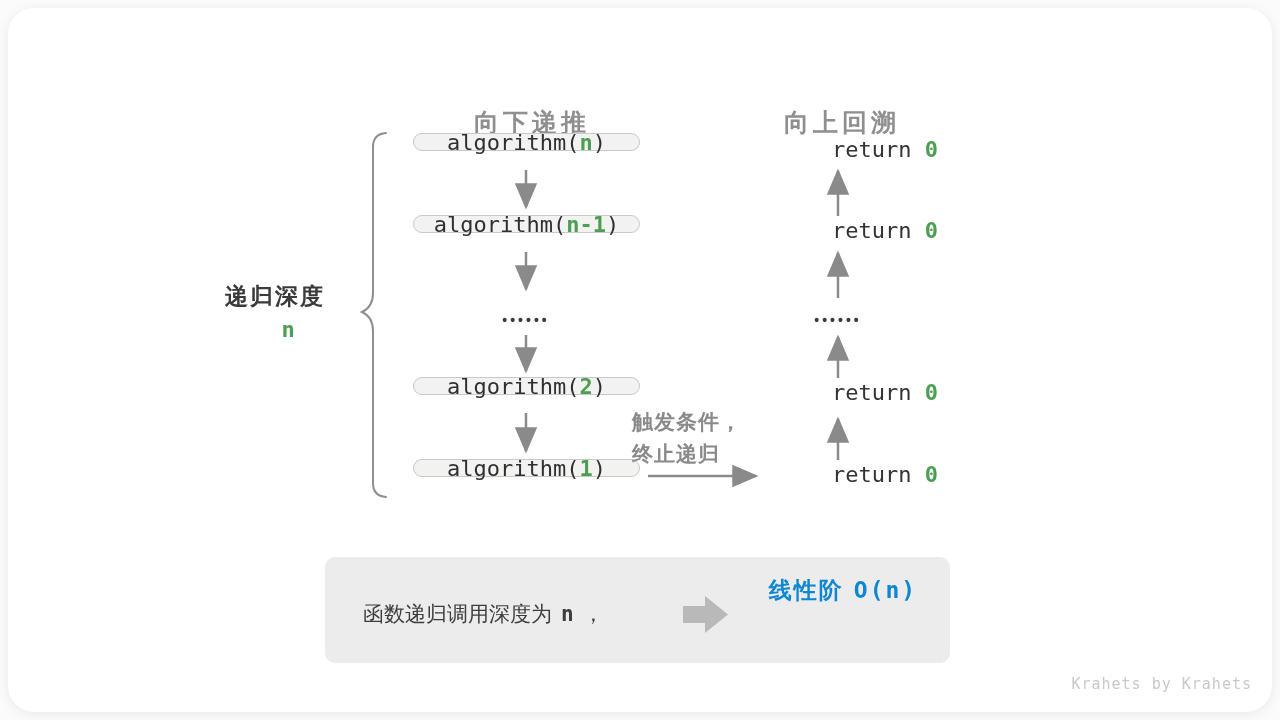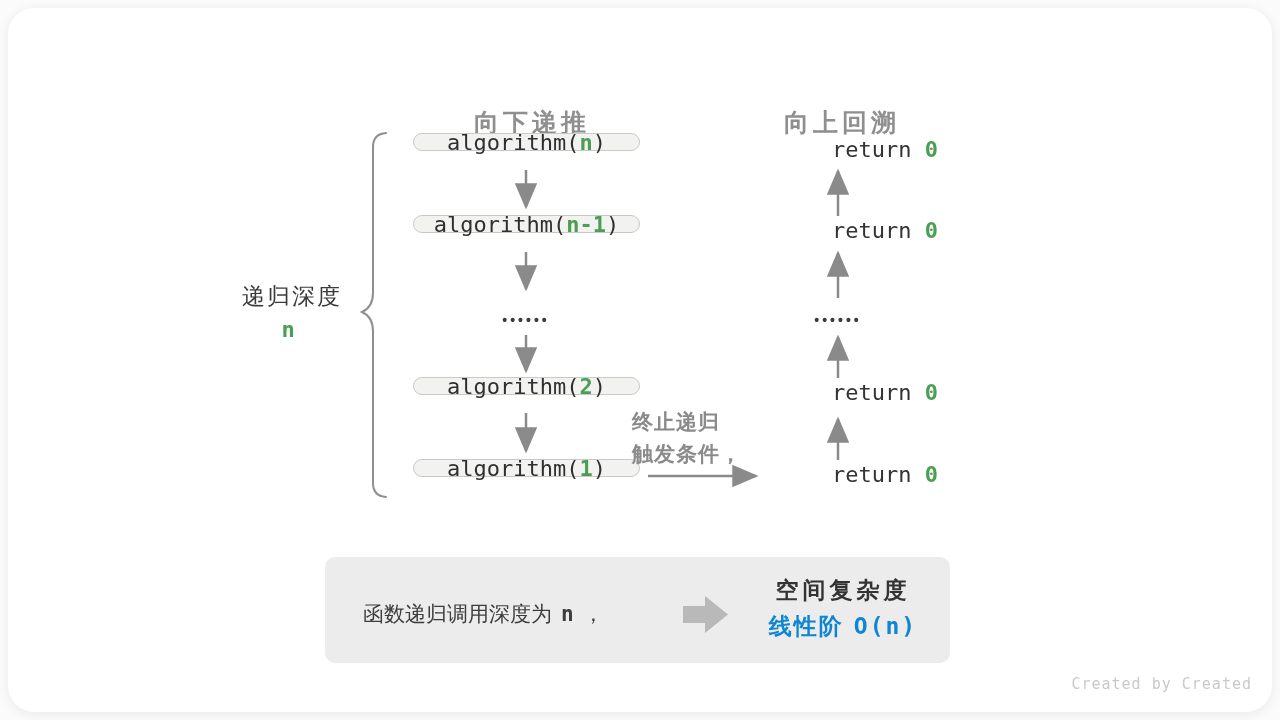--- a/index.html
+++ b/index.html
@@ -30,22 +30,22 @@
   .ret-row{
     left:738px;width:200px;text-align:right;
     font-size:22px;color:#333333;white-space:pre;
   }
   .dots-row{
     width:200px;text-align:center;
     font-size:14px;letter-spacing:3px;color:#3a3a3a;font-weight:bold;
     line-height:16px;
   }
   .depth-label{
-    left:192px;width:200px;text-align:center;top:281px;
-    font-size:23px;color:#3a3a3a;letter-spacing:2px;
+    left:175px;width:200px;text-align:center;top:281px;
+    font-size:23px;color:#3a3a3a;letter-spacing:2px;font-weight:bold;
   }
   .depth-var{
     left:188px;width:200px;text-align:center;top:317px;
     font-size:22px;
   }
   .trigger-label{
     left:632px;top:406px;width:150px;
     font-size:21px;font-weight:bold;color:#8a8a8a;line-height:32px;
     letter-spacing:1px;
   }
@@ -121,32 +121,31 @@
 
 <div class="abs ret-row mono" style="top:218px;"><span>return </span><span class="green">0</span></div>
 
 <div class="abs dots-row" style="left:738px;top:312px;">••••••</div>
 
 <div class="abs ret-row mono" style="top:380px;"><span>return </span><span class="green">0</span></div>
 
 <div class="abs ret-row mono" style="top:462px;"><span>return </span><span class="green">0</span></div>
 
 <div class="abs trigger-label">
+  <div>触发条件，</div>
   <div>终止递归</div>
-  <div>触发条件，</div>
 </div>
 
 <div class="abs summary-box"></div>
 
 <div class="abs summary-left">
   <div><span>函数递归调用深度为</span><span class="mono green" style="margin:0 9px;">n</span><span>，</span></div>
 </div>
 
 <svg width="46" height="42" style="left:683px;top:594px;">
   <polygon points="0,12 22,12 22,2 45,20.5 22,39 22,29 0,29" fill="#b9b9b9"></polygon>
 </svg>
 
 <div class="abs summary-right">
-  <div class="summary-title">空间复杂度</div>
   <div class="summary-result"><span>线性阶</span><span class="mono" style="margin-left:10px;">O(n)</span></div>
 </div>
 
-<div class="abs footer-credit mono">Created by Created</div>
+<div class="abs footer-credit mono">Krahets by Krahets</div>
 
 </body></html>

